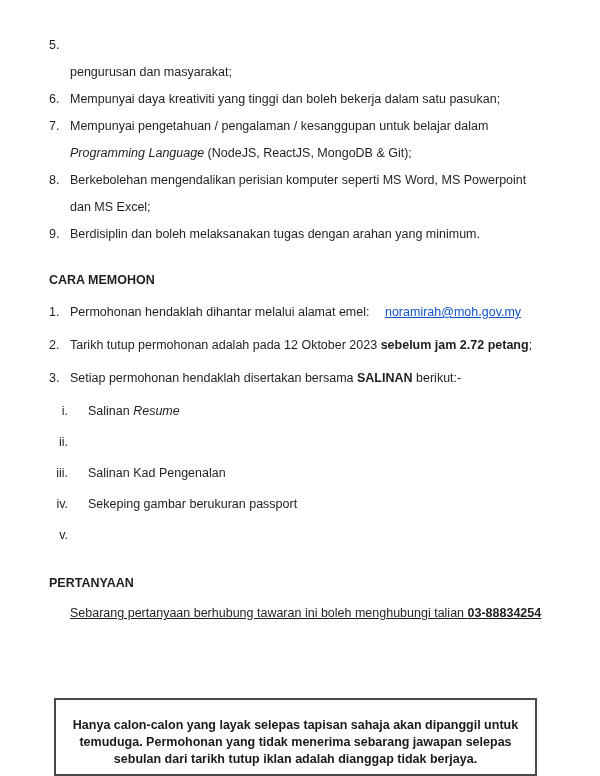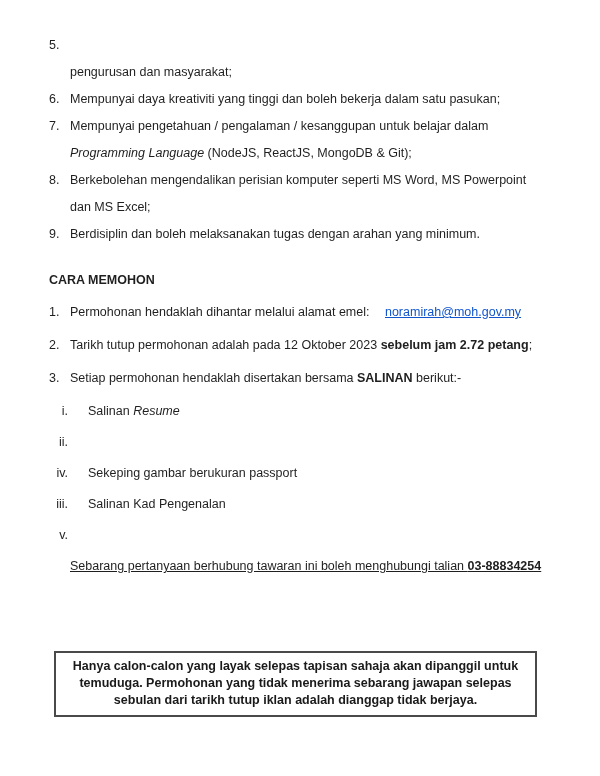--- a/index.html
+++ b/index.html
@@ -30,21 +30,21 @@
   .para { line-height: 27px; padding-left: 21px; text-decoration: underline; }
   .bold { font-weight: bold; }
   .ital { font-style: italic; }
   a.email-link { color: #1155cc; text-decoration: underline; cursor: pointer; padding-left: 12px; }
   .notice-box {
     margin-top: 71px;
     margin-left: 5px;
     width: 483px;
     box-sizing: border-box;
     border: 2px solid #4a4a4a;
-    padding: 5px 8px 6px 8px;
+    padding: 17px 8px 6px 8px;
     text-align: center;
     font-weight: bold;
     line-height: 17px;
     color: #1a1a1a;
   }
 </style>
 </head>
 <body>
 
 <div class="page">
@@ -94,31 +94,32 @@
   <div class="sub">
     <span class="rnum">i.</span>
     <span class="txt"><span>Salinan </span><span class="ital">Resume</span></span>
   </div>
 
   <div class="sub">
     <span class="rnum">ii.</span>
   </div>
 
   <div class="sub">
-    <span class="rnum">iv.</span>
-    <span class="txt">Sekeping gambar berukuran passport</span>
+    <span class="rnum">iii.</span>
+    <span class="txt">Salinan Kad Pengenalan</span>
   </div>
 
   <div class="sub">
-    <span class="rnum">iii.</span>
-    <span class="txt">Salinan Kad Pengenalan</span>
+    <span class="rnum">iv.</span>
+    <span class="txt">Sekeping gambar berukuran passport</span>
   </div>
 
   <div class="sub">
     <span class="rnum">v.</span>
   </div>
 
+  <div class="heading pertanyaan">PERTANYAAN</div>
 
   <div class="para"><span>Sebarang pertanyaan berhubung tawaran ini boleh menghubungi talian </span><span class="bold">03-88834254</span></div>
 
   <div class="notice-box"><span>Hanya calon-calon yang layak selepas tapisan sahaja akan dipanggil untuk</span><br><span>temuduga. Permohonan yang tidak menerima sebarang jawapan selepas</span><br><span>sebulan dari tarikh tutup iklan adalah dianggap tidak berjaya.</span></div>
 
 </div>
 
 </body></html>

